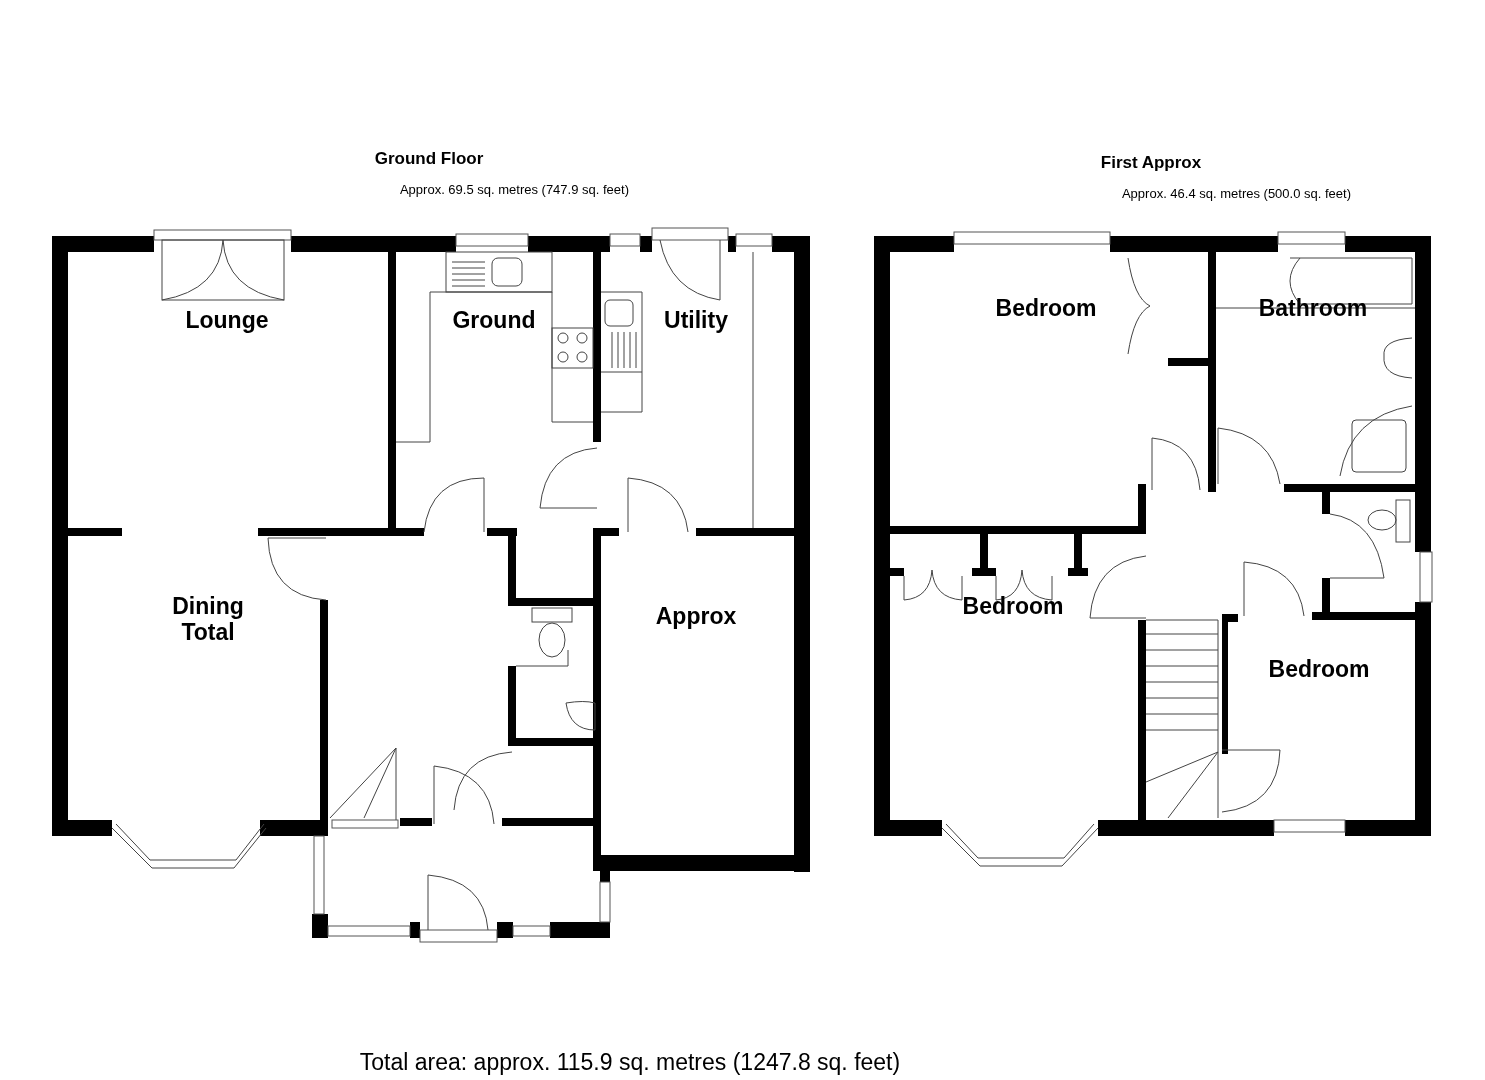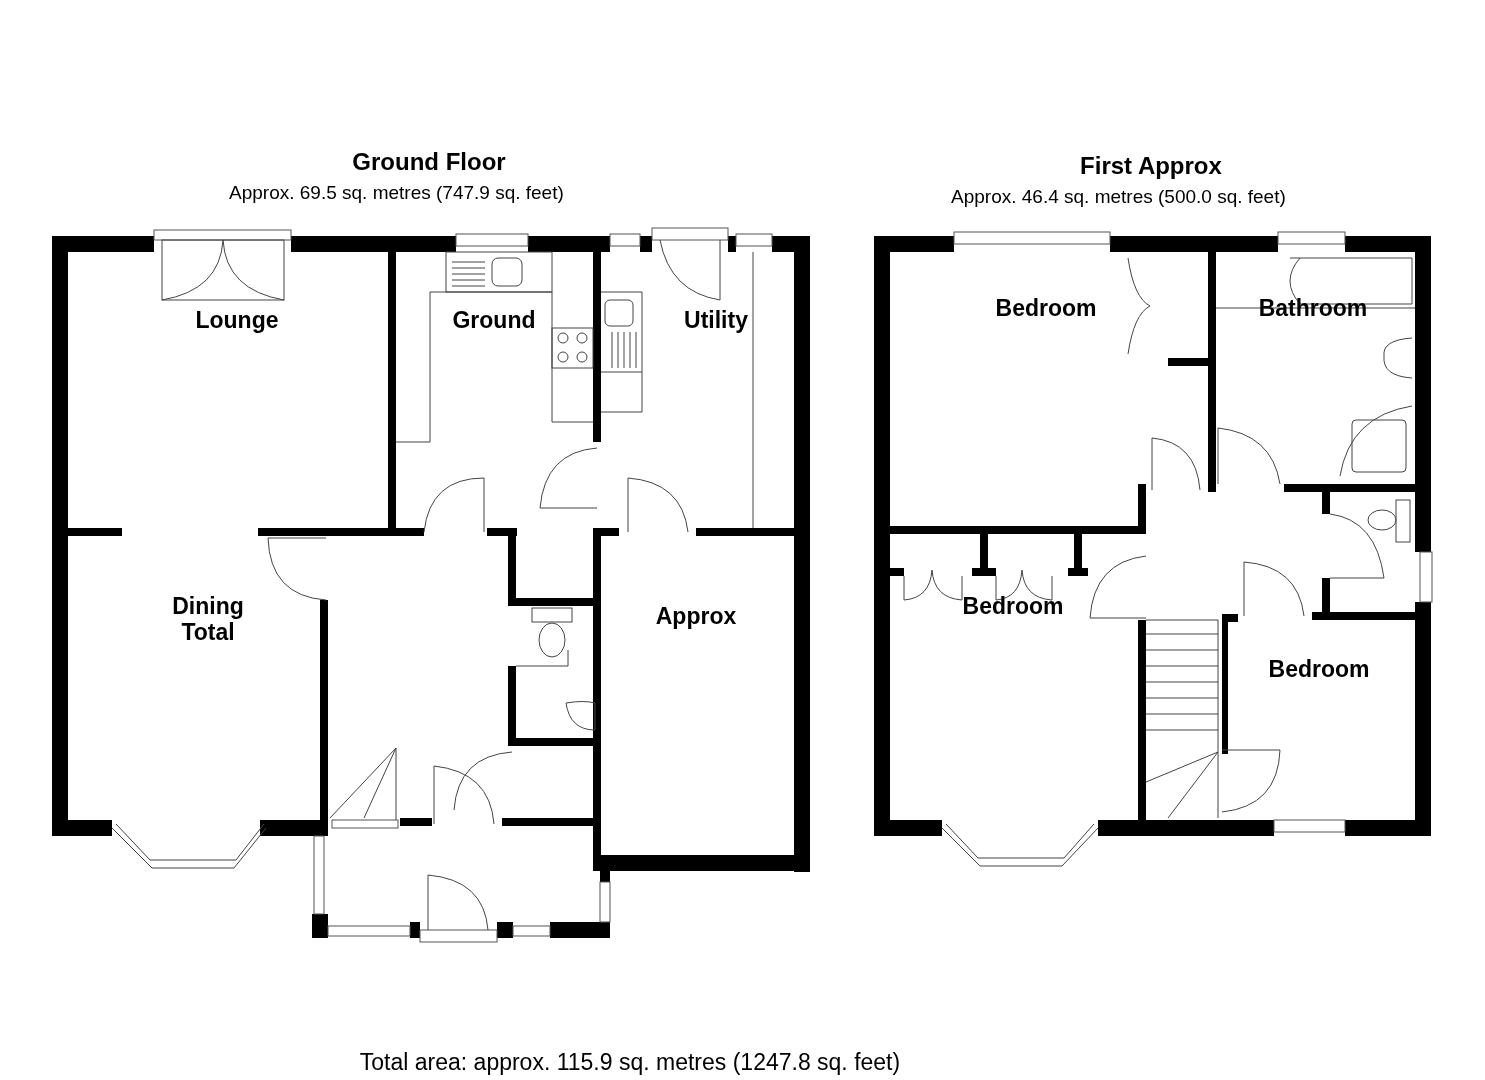--- a/index.html
+++ b/index.html
@@ -1,18 +1,18 @@
 <!DOCTYPE html>
 <html><head>
 <meta charset="utf-8">
 <style>
   html, body { margin:0; padding:0; background:#ffffff; }
   body { width:1485px; height:1080px; position:relative; overflow:hidden; font-family:"Liberation Sans", sans-serif; color:#000; }
-  .floor-title { position:absolute; font-weight:bold; font-size:24px; text-align:center; line-height:1; }
-  .floor-sub { position:absolute; font-size:19px; text-align:left; line-height:1; }
+  .floor-title { position:absolute; font-weight:bold; font-size:17px; text-align:center; line-height:1; }
+  .floor-sub { position:absolute; font-size:13px; text-align:right; line-height:1; }
   .room-label { position:absolute; font-weight:bold; font-size:23px; text-align:center; line-height:26px; white-space:nowrap; transform:translate(-50%,-50%); }
   .total { position:absolute; font-size:23px; left:0; width:1260px; top:1049px; text-align:center; }
   svg { position:absolute; left:0; top:0; }
   .w { fill:#000; }
   .ln { stroke:#444; stroke-width:1; fill:none; }
   .win { fill:#fff; stroke:#555; stroke-width:1; }
 </style>
 </head>
 <body>
 
@@ -222,23 +222,23 @@
     <path class="ln" d="M946 824 L978 858 L1064 858 L1094 824"></path>
   </g>
 </svg>
 
 <div class="floor-title" style="left:229px; top:150px; width:400px;">Ground Floor</div>
 <div class="floor-sub" style="left:229px; top:183px; width:400px;">Approx. 69.5 sq. metres (747.9 sq. feet)</div>
 
 <div class="floor-title" style="left:951px; top:154px; width:400px;">First Approx</div>
 <div class="floor-sub" style="left:951px; top:187px; width:400px;">Approx. 46.4 sq. metres (500.0 sq. feet)</div>
 
-<div class="room-label" style="left:227px; top:320px;margin-left:10px;">Lounge</div>
+<div class="room-label" style="left:227px; top:320px;">Lounge</div>
 <div class="room-label" style="left:494px; top:320px;">Ground</div>
-<div class="room-label" style="left:696px; top:320px;margin-left:20px;">Utility</div>
+<div class="room-label" style="left:696px; top:320px;">Utility</div>
 <div class="room-label" style="left:192px; top:619px;margin-left:16px;">
   <div>Dining</div>
   <div>Total</div>
 </div>
 <div class="room-label" style="left:696px; top:616px;">Approx</div>
 
 <div class="room-label" style="left:1046px; top:308px;">Bedroom</div>
 <div class="room-label" style="left:1313px; top:308px;text-align:right;">Bathroom</div>
 <div class="room-label" style="left:1013px; top:606px;">Bedroom</div>
 <div class="room-label" style="left:1319px; top:669px;">Bedroom</div>

